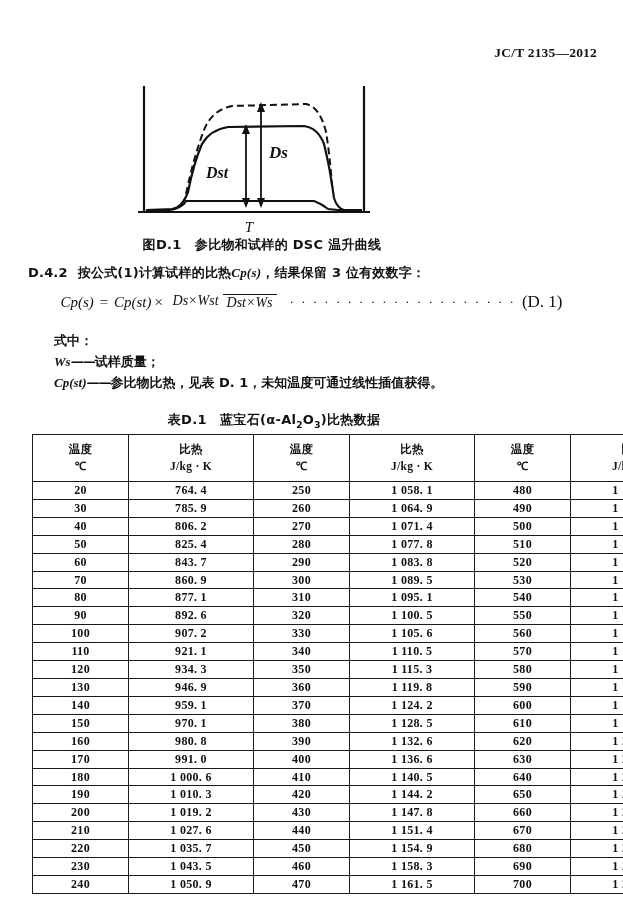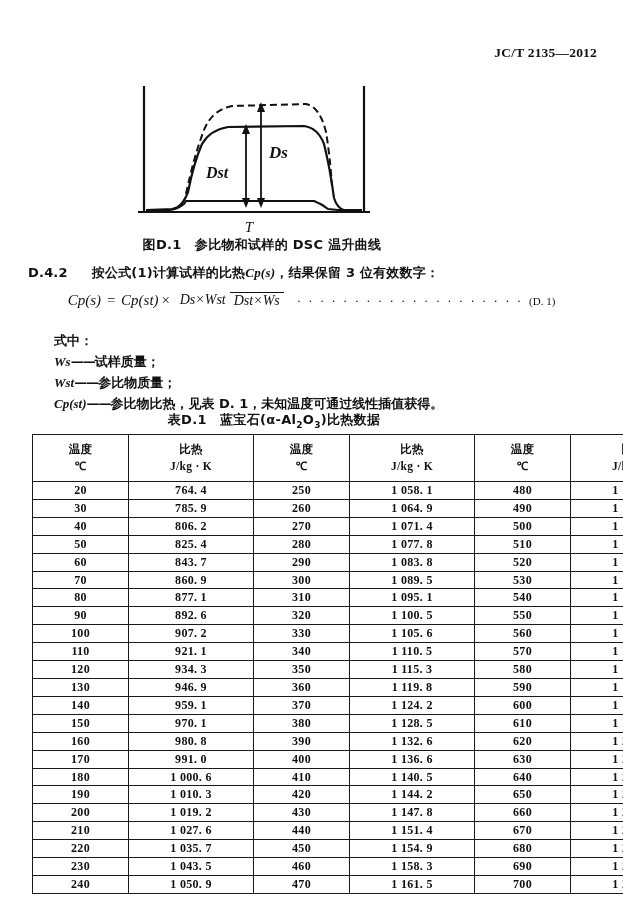--- a/index.html
+++ b/index.html
@@ -55,21 +55,21 @@
   .clause {
     position: absolute;
     top: 264px;
     left: 28px;
     font-size: 13px;
     font-weight: bold;
     font-family: "DejaVu Sans", sans-serif;
     letter-spacing: 0.2px;
     white-space: nowrap;
   }
-  .clause .num { margin-right: 24px; }
+  .clause .num { margin-right: 10px; }
   .clause .italic {
     font-style: italic;
     font-family: "Liberation Serif", serif;
   }
 
   
   .formula-row {
     position: absolute;
     top: 292px;
     left: 0;
@@ -95,21 +95,21 @@
     font-size: 14px;
   }
   .frac .num-part { padding: 0 4px 1px 4px; }
   .frac .den-part { padding: 1px 4px 0 4px; border-top: 1.3px solid #111; }
   .dots {
     font-style: normal;
     letter-spacing: 2px;
     margin: 0 6px 0 10px;
     font-size: 13px;
   }
-  .eq-id { font-style: normal; font-size: 11px; }
+  .eq-id { font-style: normal; font-size: 17px; }
 
   
   .defs {
     position: absolute;
     top: 330px;
     left: 54px;
     font-size: 13px;
     font-family: "DejaVu Sans", sans-serif;
     font-weight: bold;
     line-height: 1.62;
@@ -229,23 +229,20 @@
     <span class="eq-id">(D. 1)</span>
   </span>
 </div>
 
 <div class="defs">
   <div>式中：</div>
   <div>
     <span class="sym">Ws</span><span class="dash">——</span><span>试样质量；</span>
   </div>
   <div>
-    <span class="sym">Wst</span><span class="dash">——</span><span>参比物质量；</span>
-  </div>
-  <div>
     <span class="sym">Cp(st)</span><span class="dash">——</span><span>参比物比热，见表 D. 1，未知温度可通过线性插值获得。</span>
   </div>
 </div>
 
 <div class="table-title">
   <span>表D.1　蓝宝石(α-Al</span><sub>2</sub><span>O</span><sub>3</sub><span>)比热数据</span>
 </div>
 
 <div class="table-wrap">
   <table class="data">

